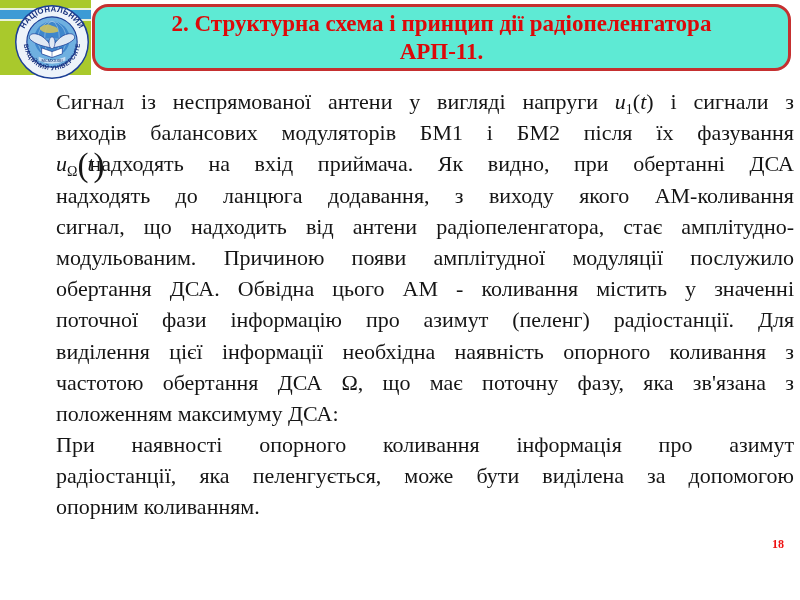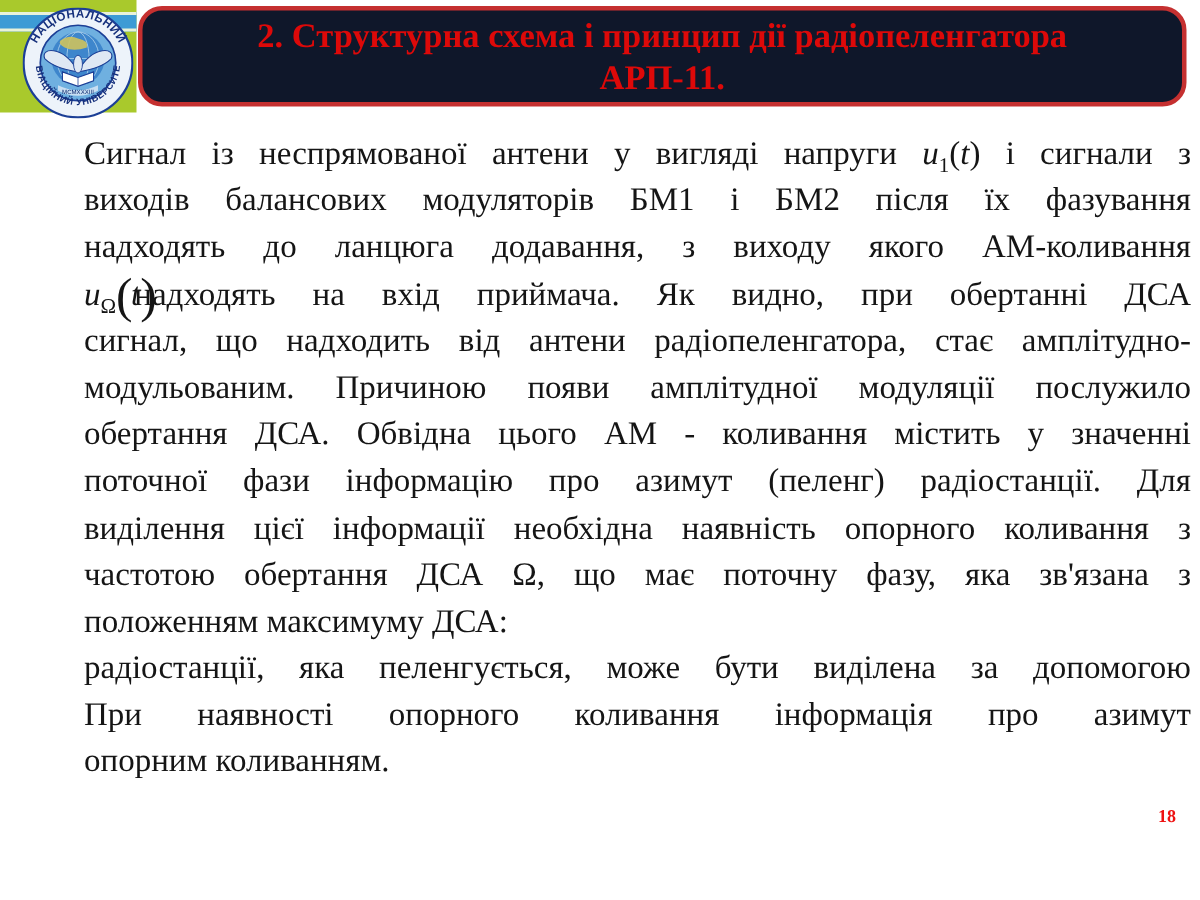--- a/index.html
+++ b/index.html
@@ -12,21 +12,21 @@
   .band .stripe{
     position:absolute;left:0;top:8px;width:100%;height:13px;background:#3d9bd5;
     border-top:2px solid #e9f2da;border-bottom:2px solid #e9f2da;box-sizing:border-box;
   }
   
   .logo{position:absolute;left:15px;top:5px;width:74px;height:74px;}
   .ring-text{font-family:"Liberation Sans",sans-serif;font-weight:bold;fill:#16307c;letter-spacing:.5px;}
   
   .title-box{
     position:absolute;left:92px;top:4px;width:699px;height:67px;box-sizing:border-box;
-    background:#0f172a;border:3px solid #c53030;border-radius:16px;
+    background:#5eead4;border:3px solid #c53030;border-radius:16px;
     display:flex;flex-direction:column;justify-content:center;align-items:center;
   }
   .title-line{
     color:#dd0909;font-weight:bold;font-size:23px;line-height:28px;text-align:center;width:100%;
   }
   
   .body-text{
     position:absolute;left:8px;top:86px;width:786px;color:#151515;
     font-size:22px;line-height:31.2px;
   }
@@ -79,29 +79,29 @@
   </svg>
 
   <div class="title-box">
     <div class="title-line">2. Структурна схема і принцип дії радіопеленгатора</div>
     <div class="title-line">АРП-11.</div>
   </div>
 
   <div class="body-text">
       <div class="line"><span class="seg-n">Сигнал із неспрямованої антени у вигляді напруги </span><span class="seg-i">u</span><span class="seg-sub">1</span><span class="seg-n">(</span><span class="seg-i">t</span><span class="seg-n">)</span><span class="seg-n"> і сигнали з</span></div>
       <div class="line"><span class="seg-n">виходів балансових модуляторів БМ1 і БМ2 після їх фазування</span></div>
+      <div class="line"><span class="seg-i">u</span><span class="seg-sub">Ω</span><span class="seg-p">(</span><span class="seg-i">t</span><span class="seg-pc">)</span><span class="seg-n">надходять на вхід приймача. Як видно, при обертанні ДСА</span></div>
       <div class="line"><span class="seg-n">надходять до ланцюга додавання, з виходу якого АМ-коливання</span></div>
-      <div class="line"><span class="seg-i">u</span><span class="seg-sub">Ω</span><span class="seg-p">(</span><span class="seg-i">t</span><span class="seg-pc">)</span><span class="seg-n">надходять на вхід приймача. Як видно, при обертанні ДСА</span></div>
       <div class="line"><span class="seg-n">сигнал, що надходить від антени радіопеленгатора, стає амплітудно-</span></div>
       <div class="line"><span class="seg-n">модульованим. Причиною появи амплітудної модуляції послужило</span></div>
       <div class="line"><span class="seg-n">обертання ДСА. Обвідна цього АМ - коливання містить у значенні</span></div>
       <div class="line"><span class="seg-n">поточної фази інформацію про азимут (пеленг) радіостанції. Для</span></div>
       <div class="line"><span class="seg-n">виділення цієї інформації необхідна наявність опорного коливання з</span></div>
       <div class="line"><span class="seg-n">частотою обертання ДСА Ω, що має поточну фазу, яка зв'язана з</span></div>
       <div class="line last"><span class="seg-n">положенням максимуму ДСА:</span></div>
+      <div class="line"><span class="seg-n">При наявності опорного коливання інформація про азимут</span></div>
       <div class="line"><span class="seg-n">радіостанції, яка пеленгується, може бути виділена за допомогою</span></div>
-      <div class="line"><span class="seg-n">При наявності опорного коливання інформація про азимут</span></div>
       <div class="line last"><span class="seg-n">опорним коливанням.</span></div>
     </div>
 
   <div class="page-num">18</div>
 
 </div>
 
 </body></html>

